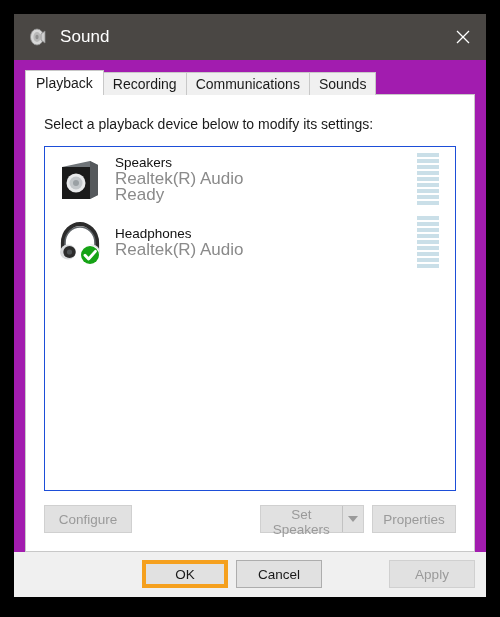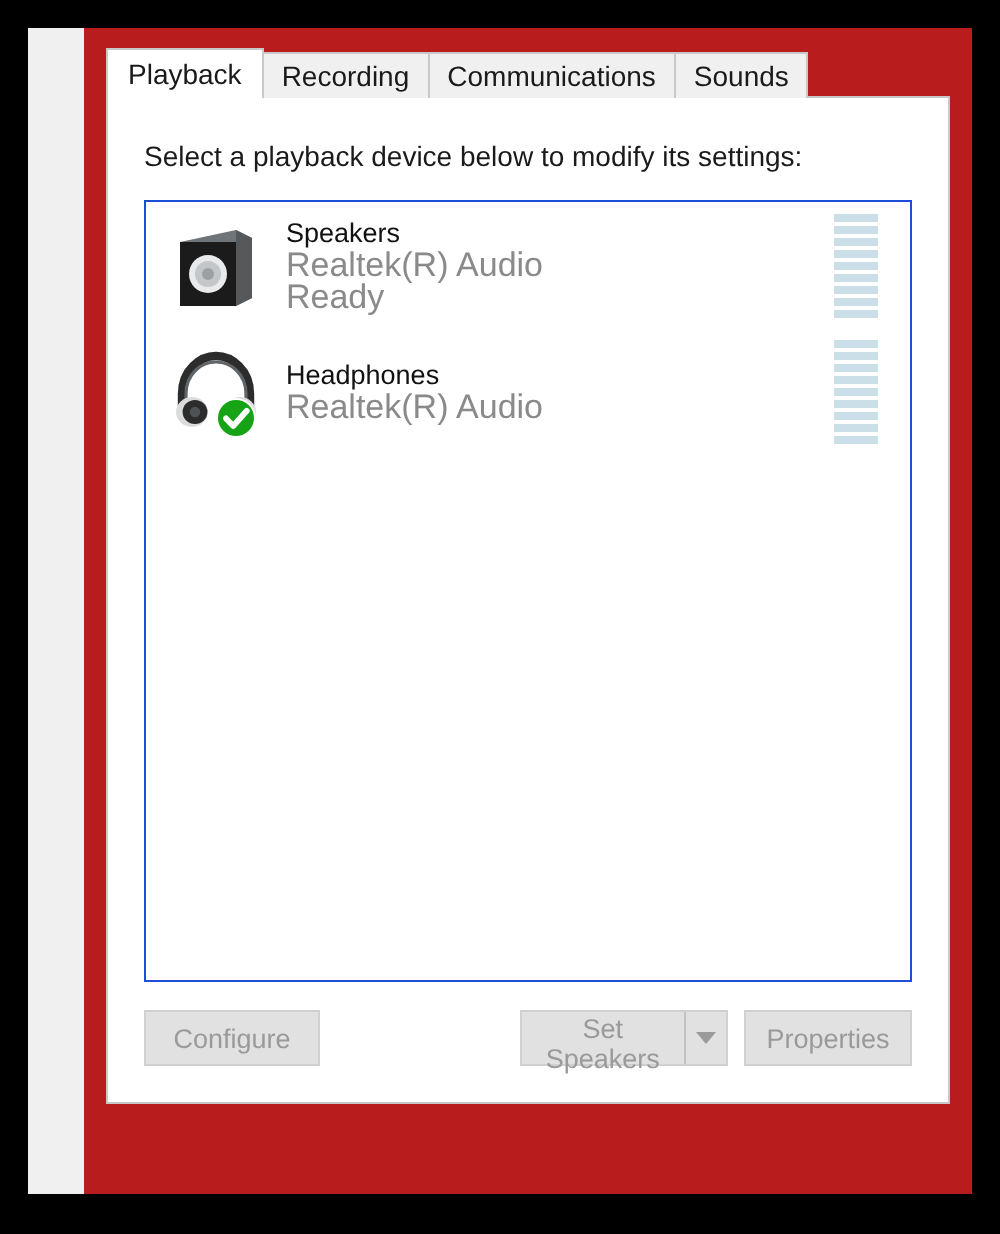--- a/index.html
+++ b/index.html
@@ -58,23 +58,22 @@
     display: flex;
     align-items: center;
     justify-content: center;
     cursor: pointer;
   }
   #close-button svg { display: block; }
 
   
   #dialog-body {
     flex: 1 1 auto;
-    background: #b91c1c;
+    background: #a21caf;
     position: relative;
-    margin-left: 28px;
   }
 
   
   #tabstrip {
     position: absolute;
     left: 11px;
     top: 11px;
     height: 24px;
     display: flex;
     align-items: flex-end;
@@ -271,20 +270,37 @@
     color: #9a9a9a;
     border: 1px solid #d0d0d0;
     cursor: default;
   }
 </style>
 </head>
 <body>
 
 <div id="window">
 
+  <div id="titlebar">
+    <span id="app-icon">
+      <svg viewBox="0 0 20 20" width="20" height="20">
+        <ellipse cx="9" cy="10" rx="6.5" ry="8" fill="#d8d8d8" stroke="#8e8e8e" stroke-width="0.8"></ellipse>
+        <ellipse cx="9" cy="10" rx="3.6" ry="5" fill="#b8b8b8"></ellipse>
+        <ellipse cx="9" cy="10" rx="1.6" ry="2.2" fill="#8f8f8f"></ellipse>
+        <path d="M13 7 L17 4 L17 16 L13 13 Z" fill="#cfcfcf" stroke="#8e8e8e" stroke-width="0.8"></path>
+      </svg>
+    </span>
+    <span id="title-text">Sound</span>
+    <div id="close-button">
+      <svg viewBox="0 0 14 14" width="14" height="14">
+        <line x1="1" y1="1" x2="13" y2="13" stroke="#ffffff" stroke-width="1.3"></line>
+        <line x1="13" y1="1" x2="1" y2="13" stroke="#ffffff" stroke-width="1.3"></line>
+      </svg>
+    </div>
+  </div>
 
   <div id="dialog-body">
 
     <div id="tabstrip">
       <div class="tab active">
         <span>Playback</span>
       </div>
       <div class="tab">
         <span>Recording</span>
       </div>
@@ -379,15 +395,20 @@
               <polygon points="0,0 10,0 5,6" fill="#9a9a9a"></polygon>
             </svg>
           </div>
         </div>
 
         <button class="btn" id="properties-button" disabled="">Properties</button>
       </div>
 
     </div>
 
+    <div id="footer">
+      <button class="footer-btn" id="ok-button">OK</button>
+      <button class="footer-btn" id="cancel-button">Cancel</button>
+      <button class="footer-btn" id="apply-button" disabled="">Apply</button>
+    </div>
 
   </div>
 </div>
 
 </body></html>

